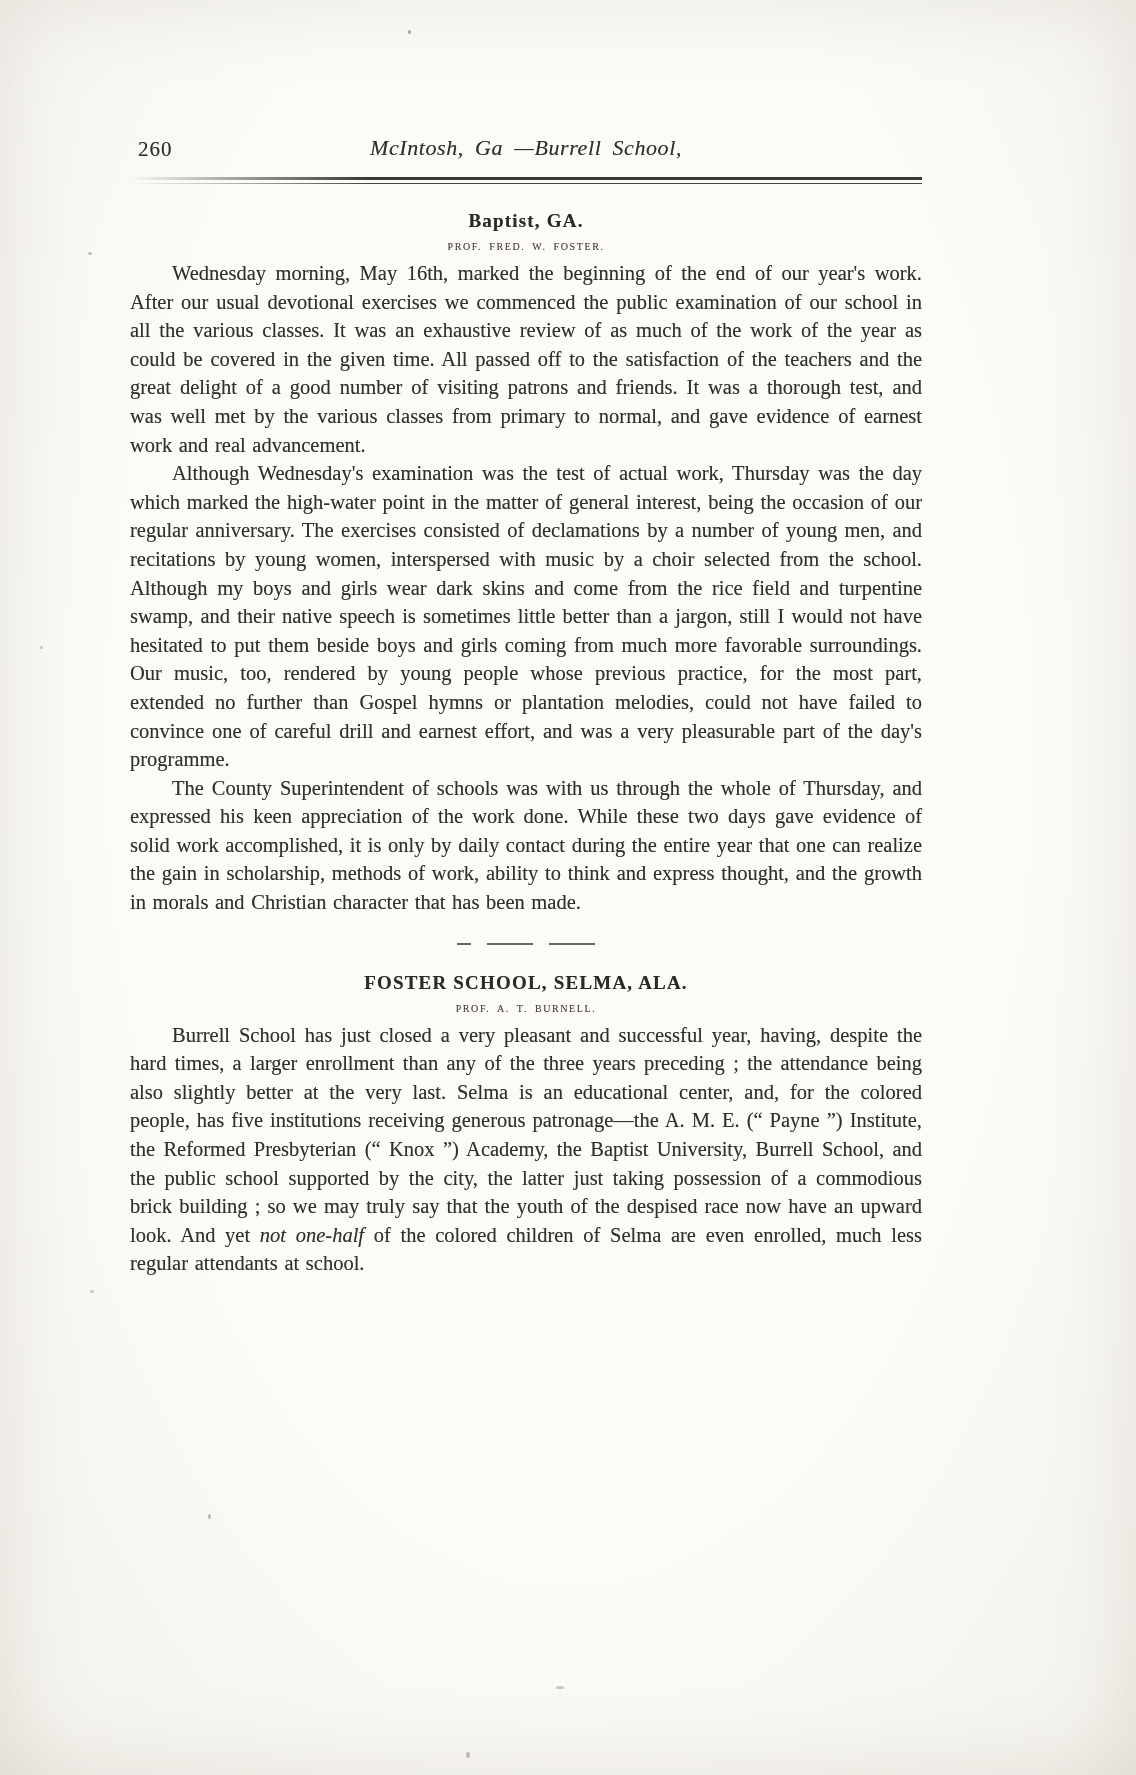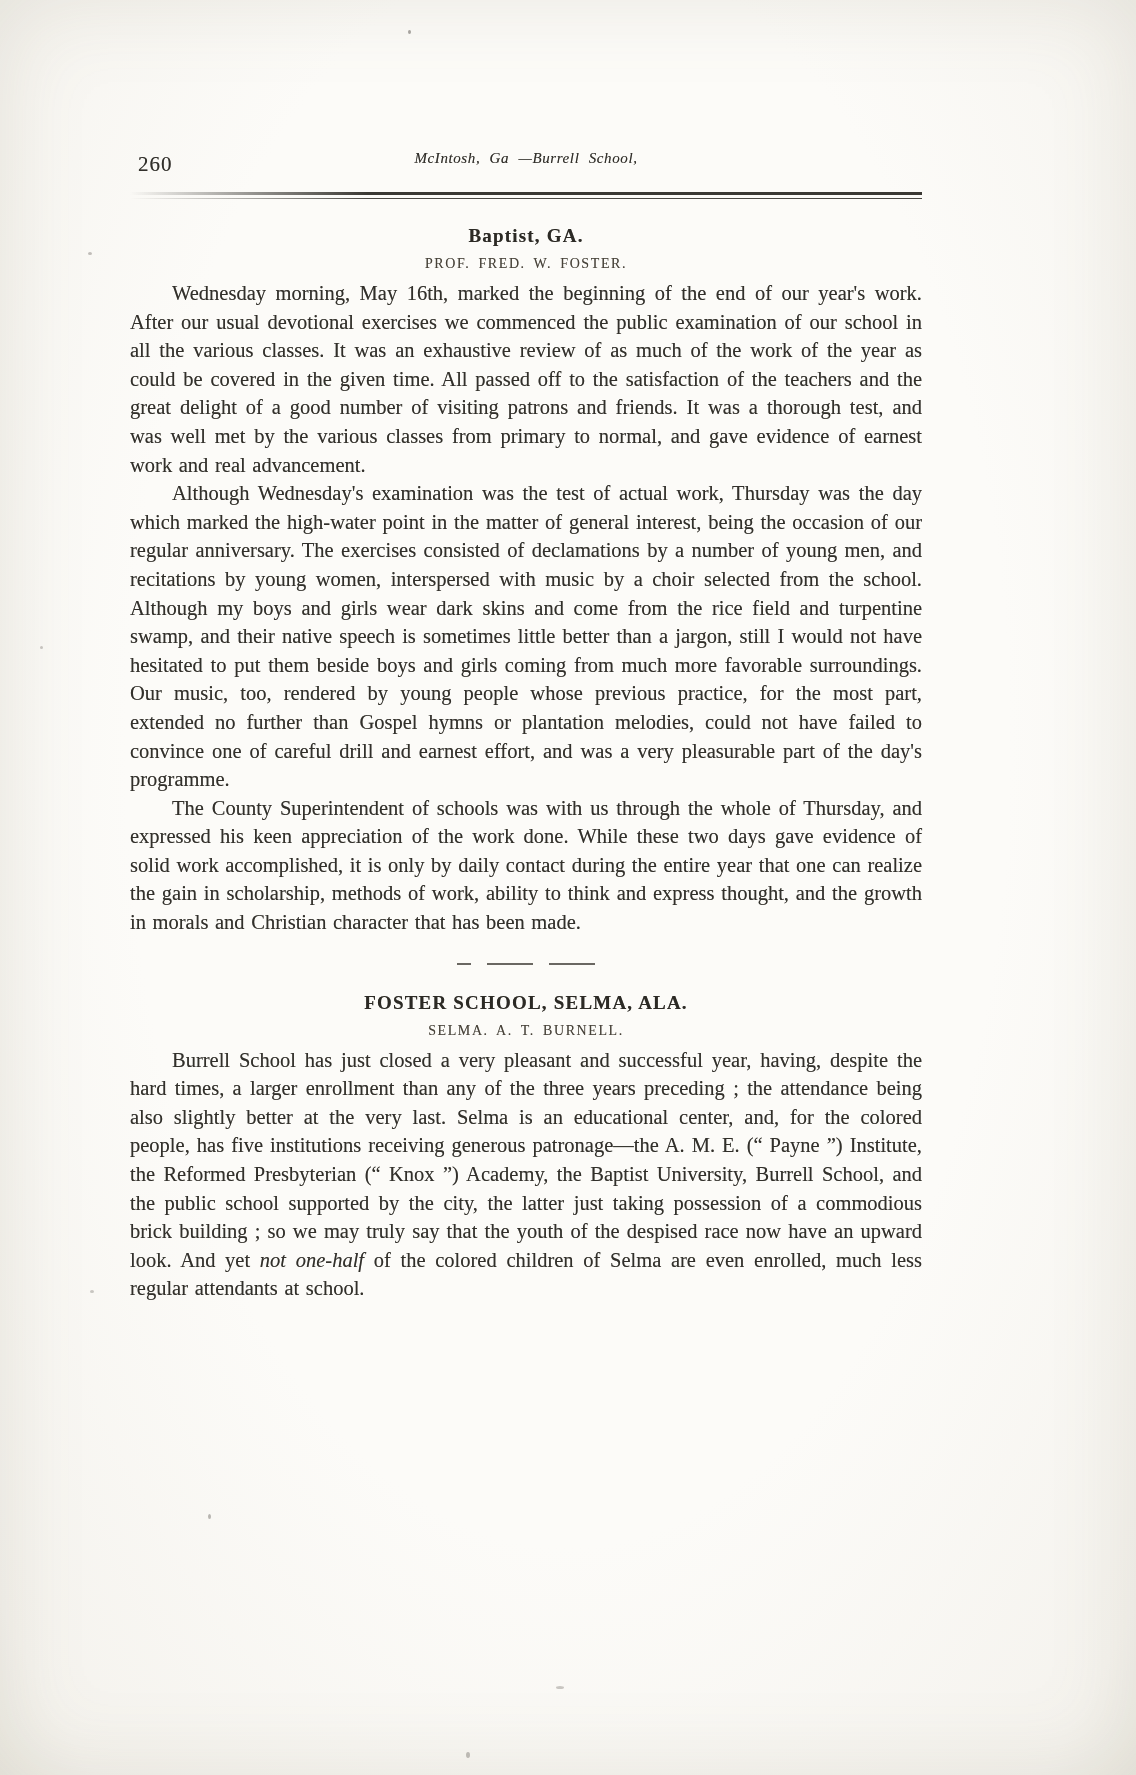--- a/index.html
+++ b/index.html
@@ -15,41 +15,41 @@
     height: 1775px;
     margin: 0 auto;
     background: radial-gradient(ellipse at 50% 42%, #fcfbf8 55%, #f5f3ee 92%, #efede6 100%);
     box-shadow: inset 0 0 90px rgba(120,110,88,0.14);
     overflow: hidden;
     color: #32302b;
   }
   .content {
     position: absolute;
     left: 130px;
-    top: 150px;
+    top: 135px;
     width: 792px;
   }
   
   .running-header {
     position: relative;
     height: 32px;
   }
   .page-number {
     position: absolute;
     left: 8px;
     top: 2px;
     font-size: 21px;
     letter-spacing: 1px;
     text-shadow: 0 0 0.6px rgba(50,48,43,0.55);
   }
   .running-title {
     display: block;
     text-align: center;
     font-style: italic;
-    font-size: 15px;
+    font-size: 22px;
     letter-spacing: 0.6px;
     word-spacing: 5px;
     text-shadow: 0 0 0.6px rgba(50,48,43,0.5);
   }
   .header-rule {
     margin-top: 10px;
   }
   .rule-thick {
     height: 3px;
     background: linear-gradient(to right, rgba(58,56,51,0) 0%, rgba(58,56,51,0.55) 16%, #3a3833 30%, #3a3833 100%);
@@ -65,21 +65,21 @@
     text-align: center;
     font-size: 19px;
     font-weight: bold;
     letter-spacing: 1.2px;
     color: #2c2a25;
     text-shadow: 0 0 0.6px rgba(44,42,37,0.5);
   }
   .byline {
     margin-top: 9px;
     text-align: center;
-    font-size: 14px;
+    font-size: 10px;
     letter-spacing: 1.6px;
     word-spacing: 3px;
     color: #474239;
     text-shadow: 0 0 0.4px rgba(71,66,57,0.4);
   }
   
   .article-body {
     margin-top: 7px;
   }
   .body-para {
@@ -155,21 +155,21 @@
     </article>
 
     <div class="section-divider">
       <span class="dash dash-1"></span>
       <span class="dash dash-2"></span>
       <span class="dash dash-3"></span>
     </div>
 
     <article class="article-2">
       <h2 class="article-title">FOSTER SCHOOL, SELMA, ALA.</h2>
-      <div class="byline">SELMA. A. T. BURNELL.</div>
+      <div class="byline">PROF. A. T. BURNELL.</div>
       <div class="article-body">
         <p class="body-para"><span>Burrell School has just closed a very pleasant and successful year, having, despite the hard times, a larger enrollment than any of the three years preceding ; the attendance being also slightly better at the very last. Selma is an educational center, and, for the colored people, has five institutions receiving generous patronage—the A. M. E. (“ Payne ”) Institute, the Reformed Presbyterian (“ Knox ”) Academy, the Baptist University, Burrell School, and the public school supported by the city, the latter just taking possession of a commodious brick building ; so we may truly say that the youth of the despised race now have an upward look.  And yet </span><em class="inline-italic">not one-half</em><span> of the colored children of Selma are even enrolled, much less regular attendants at school.</span></p>
       </div>
     </article>
 
   </div>
 
   <span class="speck speck-1"></span>
   <span class="speck speck-2"></span>
   <span class="speck speck-3"></span>

